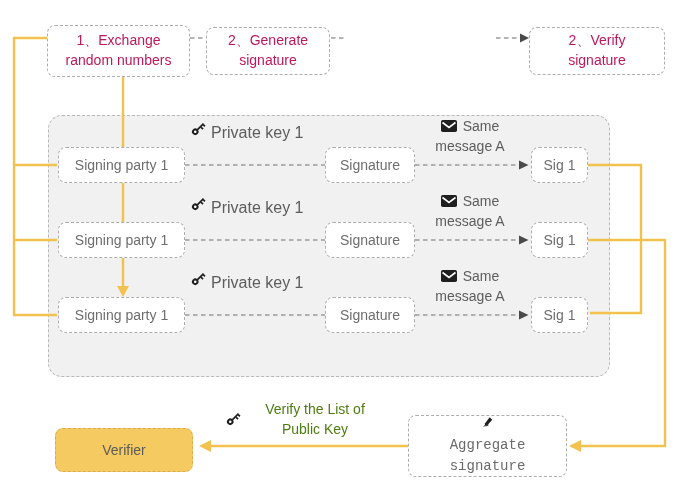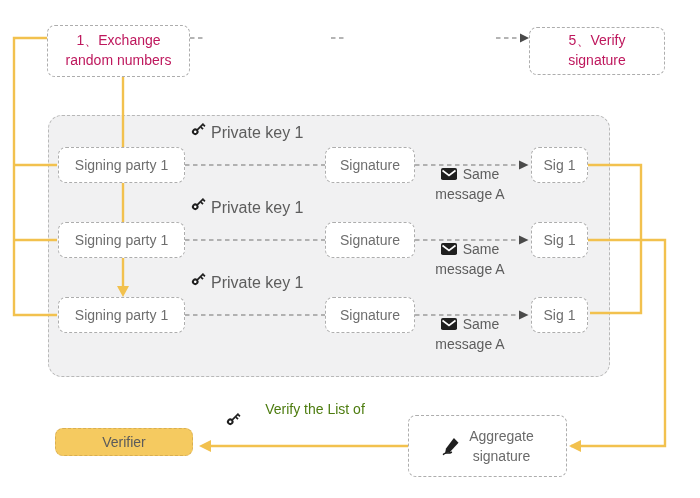--- a/index.html
+++ b/index.html
@@ -8,25 +8,25 @@
   .layer{position:absolute;left:0;top:0;width:700px;height:498px;}
   #container-bg{position:absolute;left:48px;top:115px;width:560px;height:260px;
     background:#f1f1f2;border:1.5px dashed #b8b8b8;border-radius:14px;z-index:1;}
   #wires{z-index:2;pointer-events:none;}
   .box{position:absolute;z-index:3;background:#ffffff;border:1.5px dashed #adadad;
     border-radius:8px;display:flex;align-items:center;justify-content:center;
     text-align:center;box-sizing:border-box;}
   .topbox{font-size:14px;line-height:1.4;color:#be185d;}
   .rowbox{font-size:14px;color:#6e6e6e;justify-content:center;}
   .lbl{position:absolute;z-index:4;font-size:16px;color:#5d5d5d;white-space:nowrap;}
-  .msgblk{position:absolute;z-index:4;width:106px;text-align:center;font-size:14px;color:#5d5d5d;margin-top:48px;}
+  .msgblk{position:absolute;z-index:4;width:106px;text-align:center;font-size:14px;color:#5d5d5d;}
   .msgline{height:20px;display:flex;align-items:center;justify-content:center;gap:6px;}
   .keyicon{display:inline-block;transform:rotate(-45deg);}
   #verifier{background:#f5ca60;border:1.6px dashed #d9ae52;color:#5b5b5b;font-size:14px;}
-  #aggregate{gap:8px;font-size:14px;line-height:1.45;}
+  #aggregate{flex-direction:column;gap:8px;font-size:14px;line-height:1.45;font-family:Liberation Mono, monospace;}
   .vkey{position:absolute;z-index:4;text-align:center;font-size:14px;color:#4d7c0f;line-height:20px;}
 </style>
 </head>
 <body>
 
 <div id="canvas">
 
   <div id="container-bg"></div>
 
   <svg id="wires" class="layer" viewBox="0 0 700 498">
@@ -59,22 +59,25 @@
     <g fill="#f2c14e">
       <polygon points="117,286 129,286 123,297"></polygon>
       <polygon points="581,440 581,452 569,446"></polygon>
       <polygon points="211,440 211,452 199,446"></polygon>
     </g>
   </svg>
 
   <div class="box topbox" style="left:47px;top:25px;width:143px;height:52px;padding:2px 6px;">
     <span>1、Exchange random numbers</span>
   </div>
+  <div class="box topbox" style="left:206px;top:27px;width:124px;height:48px;padding:2px 10px;">
+    <span>2、Generate signature</span>
+  </div>
   <div class="box topbox" style="left:529px;top:27px;width:136px;height:48px;padding:2px 14px;">
-    <span>5、Verify signature</span>
+    <span>2、Verify signature</span>
   </div>
 
   <div class="box rowbox" style="left:58px;top:147px;width:127px;height:36px;">
     <span>Signing party 1</span>
   </div>
   <svg class="keyicon" style="position:absolute;left:190px;top:122px;z-index:4;" width="17" height="13" viewBox="0 0 24 14">
     <circle cx="5.5" cy="7" r="4.6" fill="#1f1f1f"></circle>
       <circle cx="5.5" cy="7" r="1.8" fill="#fff"></circle>
     <rect x="9" y="5.9" width="13" height="2.4" fill="#1f1f1f"></rect>
     <rect x="14.6" y="8" width="2.4" height="4.2" fill="#1f1f1f"></rect>
@@ -173,19 +176,20 @@
 
   <svg class="keyicon" style="position:absolute;left:225px;top:412px;z-index:4;" width="17" height="13" viewBox="0 0 24 14">
     <circle cx="5.5" cy="7" r="4.6" fill="#1f1f1f"></circle>
       <circle cx="5.5" cy="7" r="1.8" fill="#fff"></circle>
     <rect x="9" y="5.9" width="13" height="2.4" fill="#1f1f1f"></rect>
     <rect x="14.6" y="8" width="2.4" height="4.2" fill="#1f1f1f"></rect>
     <rect x="19.4" y="8" width="2.4" height="3.2" fill="#1f1f1f"></rect>
   </svg>
   <div class="vkey" style="left:240px;top:399px;width:150px;">
     <div>Verify the List of</div>
+    <div>Public Key</div>
   </div>
 
-  <div class="box" id="verifier" style="left:55px;top:428px;width:138px;height:28px;">
+  <div class="box" id="verifier" style="left:55px;top:428px;width:138px;height:44px;">
     <span>Verifier</span>
   </div>
 
 </div>
 
 </body></html>

